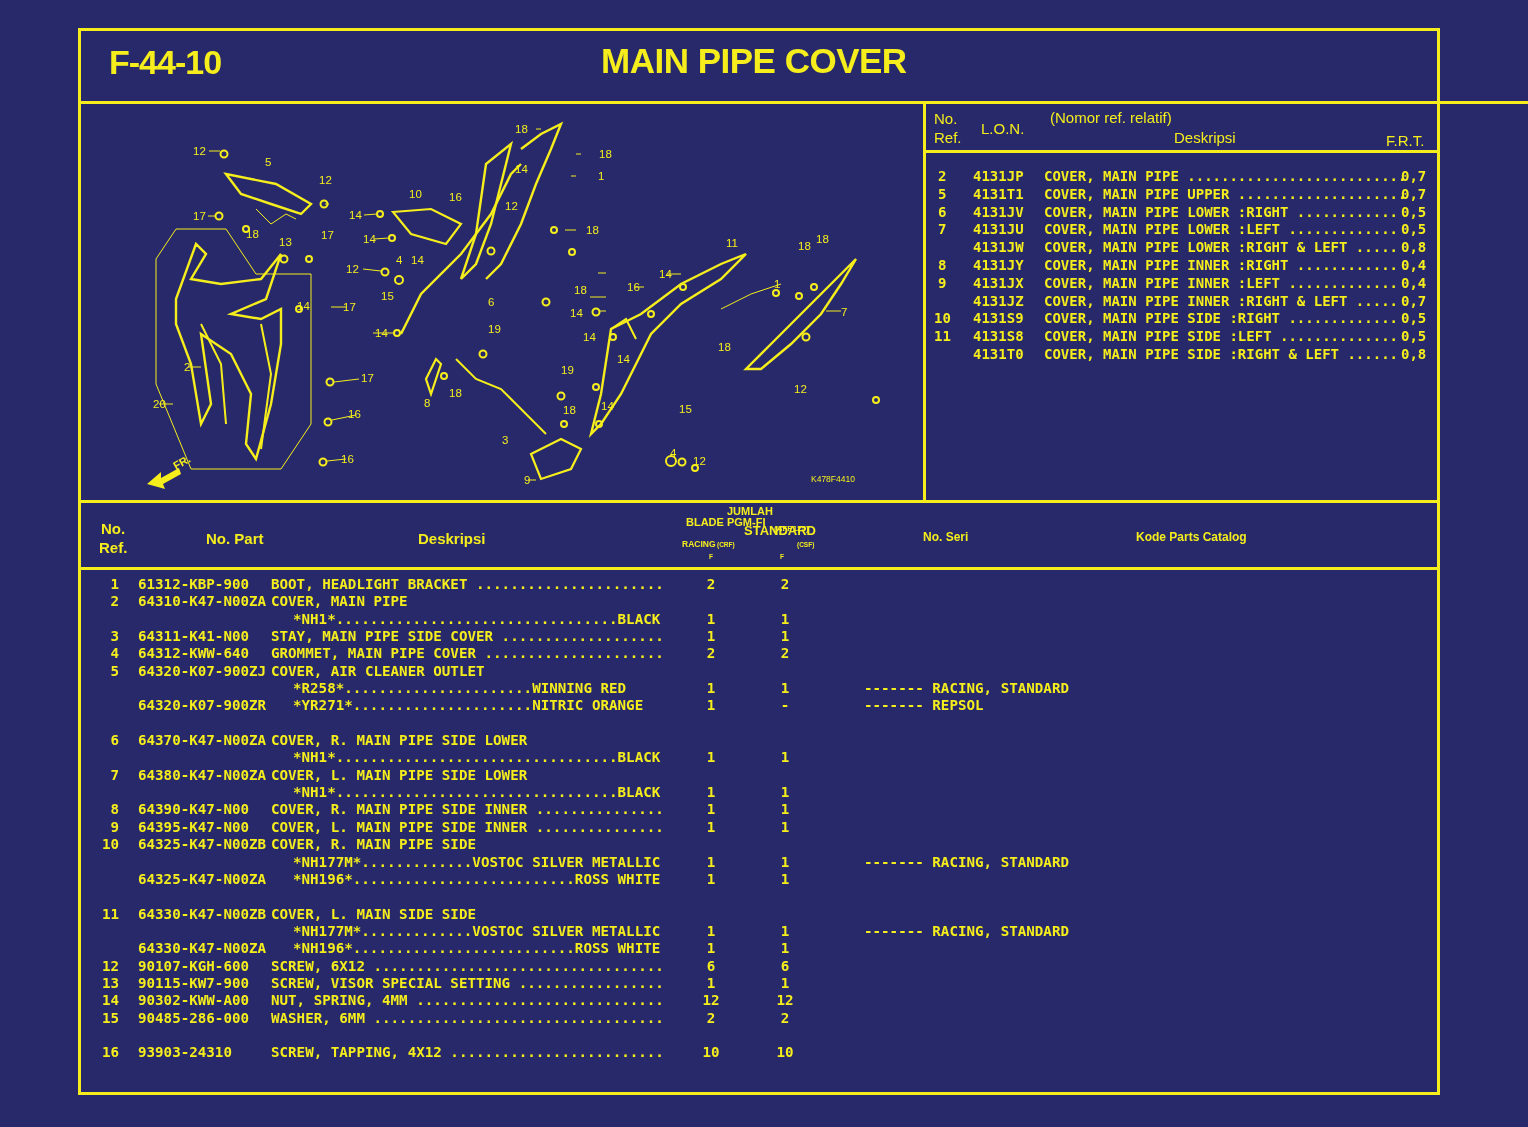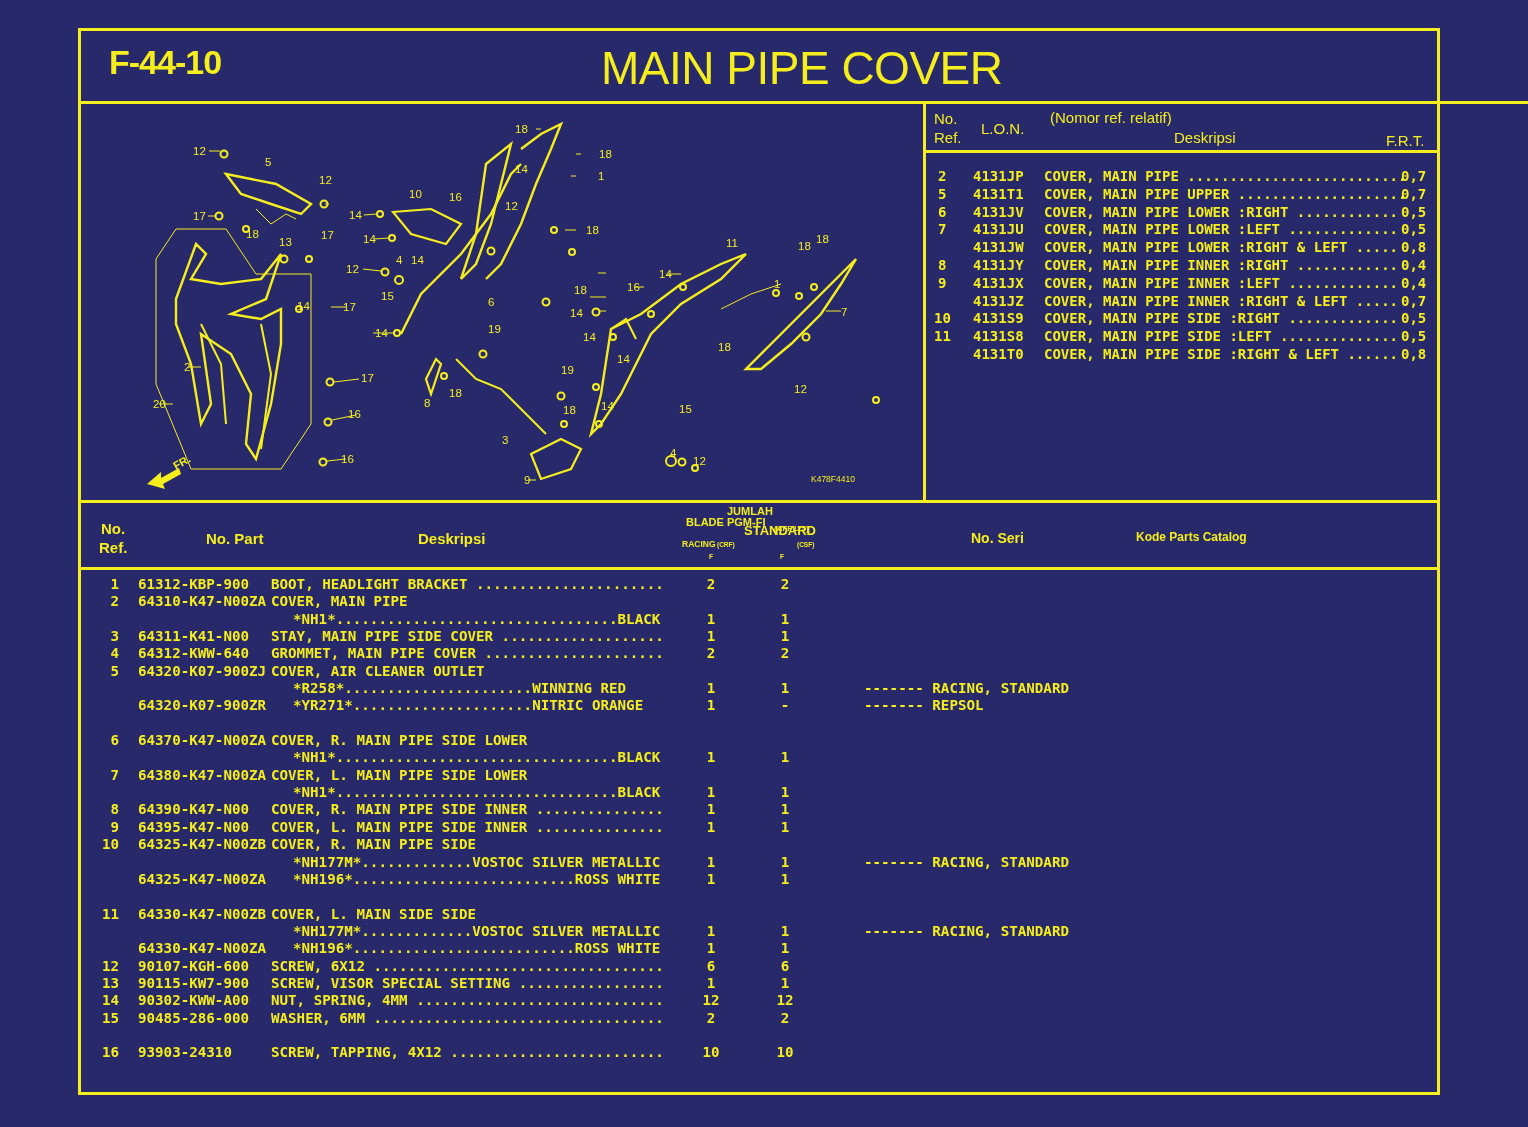--- a/index.html
+++ b/index.html
@@ -23,21 +23,21 @@
     width: 1484px; height: 70px;
     border-bottom: 3px solid #f5ee1c;
   }
   .code {
     position: absolute; left: 28px; top: 12px;
     font-weight: bold; font-size: 34px;
     letter-spacing: -1px;
   }
   .title {
     position: absolute; left: 520px; top: 10px;
-    font-weight: normal; font-size: 46px;
+    font-weight: bold; font-size: 35px;
     letter-spacing: -0.5px;
   }
   .diagram {
     position: absolute; left: 0; top: 73px;
     width: 842px; height: 396px;
     border-right: 3px solid #f5ee1c;
   }
   .diagram svg { position: absolute; left: 0; top: 0; }
   .lon-panel {
     position: absolute; left: 845px; top: 73px;
@@ -287,21 +287,21 @@
     <span style="left:337px;top:27px;font-size:15px;">Deskripsi</span>
     <span style="left:646px;top:2px;font-size:11px;">JUMLAH</span>
     <span style="left:605px;top:13px;font-size:11px;">BLADE PGM-FI</span>
     <span style="left:693px;top:21px;font-size:8px;">(AFP125)</span>
     <span style="left:601px;top:36px;font-size:8.5px;">RACING</span>
     <span style="left:636px;top:38px;font-size:6.5px;">(CRF)</span>
     <span style="left:663px;top:20px;font-size:13px;">STANDARD</span>
     <span style="left:716px;top:38px;font-size:6.5px;">(CSF)</span>
     <span style="left:628px;top:50px;font-size:6.5px;">F</span>
     <span style="left:699px;top:50px;font-size:6.5px;">F</span>
-    <span style="left:890px;top:27px;font-size:14px;">No. Seri</span>
+    <span style="left:842px;top:27px;font-size:12px;">No. Seri</span>
     <span style="left:1055px;top:27px;font-size:12px;">Kode Parts Catalog</span>
   </div>
 
   <div class="parts-body mono">
     <div class="prow"><span class="c-ref">1</span><span class="c-part">61312-KBP-900</span><span class="c-desc">BOOT, HEADLIGHT BRACKET ......................</span><span class="c-q1">2</span><span class="c-q2">2</span><span class="c-serial"></span></div>
     <div class="prow"><span class="c-ref">2</span><span class="c-part">64310-K47-N00ZA</span><span class="c-desc">COVER, MAIN PIPE</span><span class="c-q1"></span><span class="c-q2"></span></div>
     <div class="prow"><span class="c-color">*NH1*.................................BLACK</span><span class="c-q1">1</span><span class="c-q2">1</span></div>
     <div class="prow"><span class="c-ref">3</span><span class="c-part">64311-K41-N00</span><span class="c-desc">STAY, MAIN PIPE SIDE COVER ...................</span><span class="c-q1">1</span><span class="c-q2">1</span></div>
     <div class="prow"><span class="c-ref">4</span><span class="c-part">64312-KWW-640</span><span class="c-desc">GROMMET, MAIN PIPE COVER .....................</span><span class="c-q1">2</span><span class="c-q2">2</span></div>
     <div class="prow"><span class="c-ref">5</span><span class="c-part">64320-K07-900ZJ</span><span class="c-desc">COVER, AIR CLEANER OUTLET</span></div>

